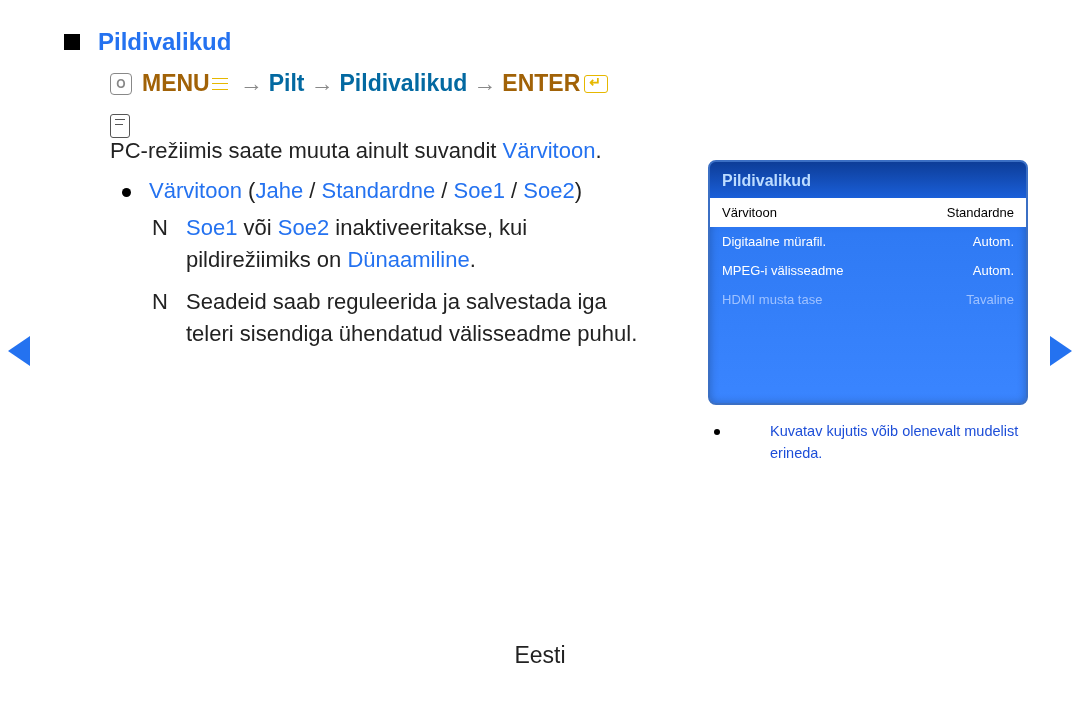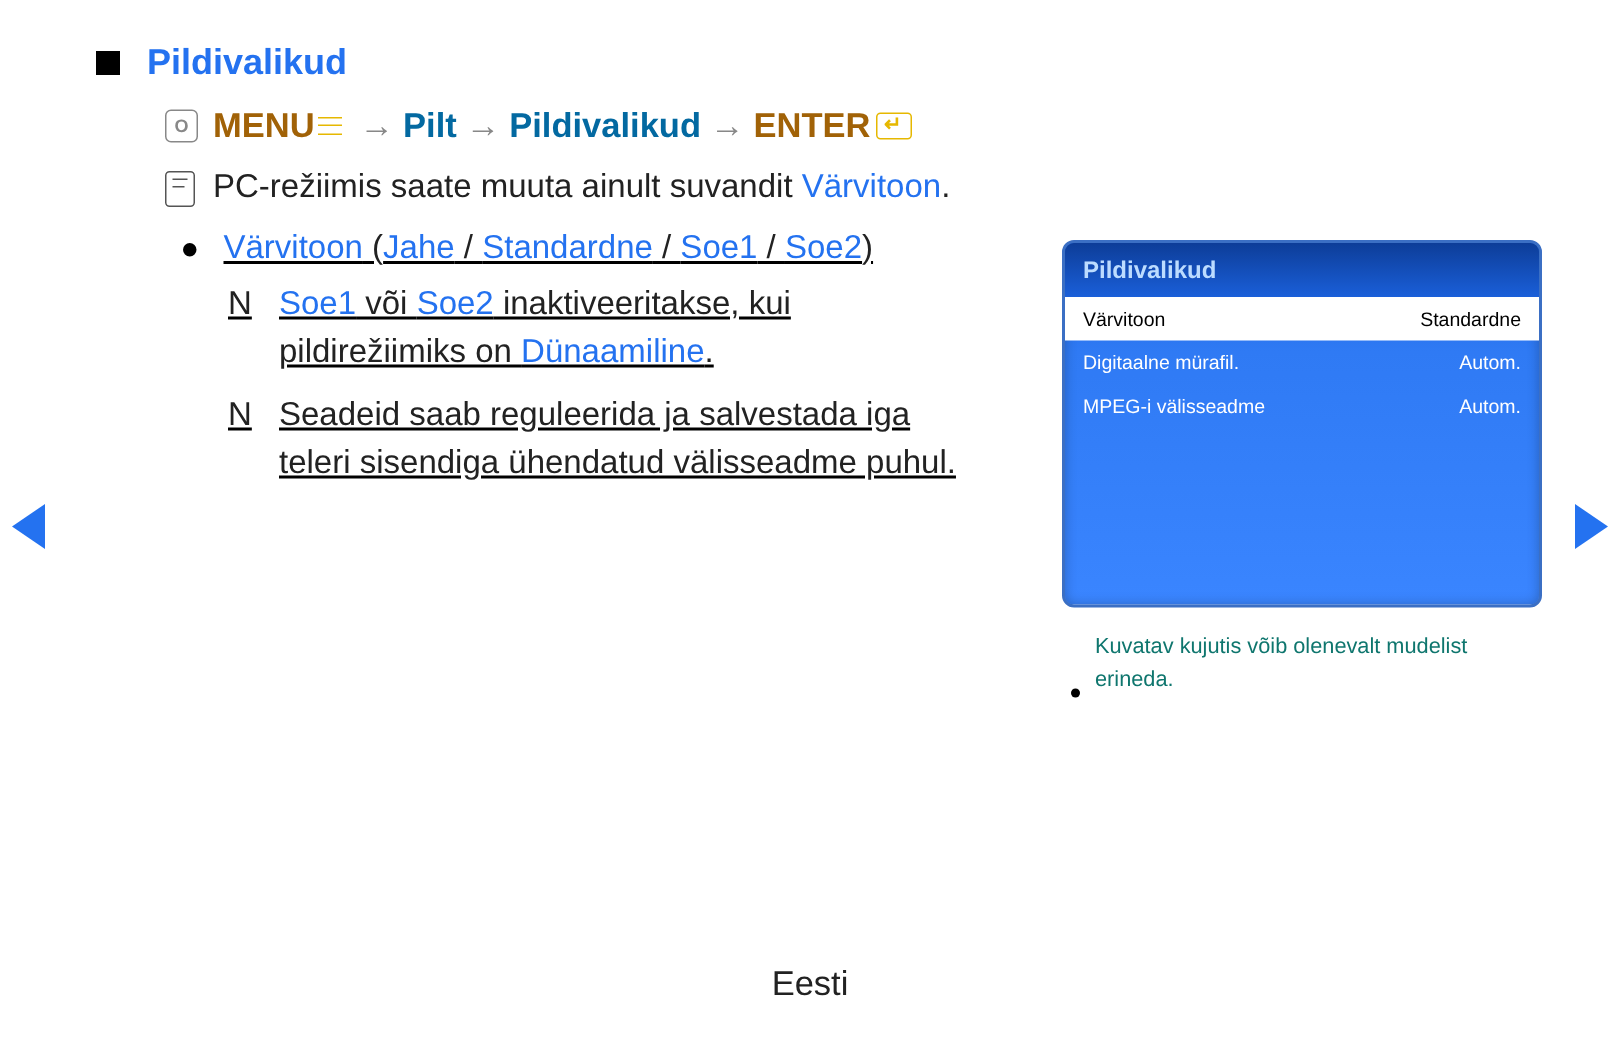--- a/index.html
+++ b/index.html
@@ -92,20 +92,21 @@
     font-size: 14px;
     color: #e6b800;
   }
   .note-row {
     display: flex;
     align-items: flex-start;
     margin-left: 50px;
     margin-bottom: 14px;
     font-size: 22px;
     color: #222;
+    flex-direction: column;
   }
   .note-icon {
     display: inline-flex;
     width: 20px;
     height: 24px;
     border: 1.5px solid #555;
     border-radius: 3px;
     margin-right: 12px;
     position: relative;
     flex-shrink: 0;
@@ -123,21 +124,20 @@
     position: absolute;
     top: 9px; left: 4px; right: 6px;
     height: 2px;
     border-top: 1px solid #555;
   }
   .hl-blue { color: #2472f0; }
   .bullet-list {
     margin-left: 62px;
     margin-top: 10px;
     width: 530px;
-    text-decoration: underline;
   }
   .bullet-row {
     display: flex;
     align-items: flex-start;
     font-size: 22px;
     color: #222;
     margin-bottom: 8px;
   }
   .round-bullet {
     width: 9px;
@@ -203,24 +203,25 @@
   .panel-row.selected {
     background: #fff;
     color: #000;
   }
   .panel-row.dim { color: #9fc2ff; }
   .panel-row .label-col { }
   .panel-row .value-col { }
   .panel-note {
     margin-top: 16px;
     font-size: 14.5px;
-    color: #0f766e;
-    display: flex;
-    align-items: flex-end;
+    color: #1d4ed8;
+    display: flex;
+    align-items: flex-start;
     line-height: 1.5;
+    gap: 40px;
   }
   .panel-note .dot {
     width: 6px;
     height: 6px;
     background: #000;
     border-radius: 50%;
     margin: 8px 10px 0 6px;
     flex-shrink: 0;
   }
   .nav-left {
@@ -311,20 +312,24 @@
           <span class="value-col">Standardne</span>
         </div>
         <div class="panel-row">
           <span class="label-col">Digitaalne mürafil.</span>
           <span class="value-col">Autom.</span>
         </div>
         <div class="panel-row">
           <span class="label-col">MPEG-i välisseadme</span>
           <span class="value-col">Autom.</span>
         </div>
+        <div class="panel-row dim">
+          <span class="label-col">HDMI musta tase</span>
+          <span class="value-col">Tavaline</span>
+        </div>
       </div>
   </div>
   <div class="panel-note">
     <span class="dot"></span>
     <span>Kuvatav kujutis võib olenevalt mudelist erineda.</span>
   </div>
 </div>
 
 <div class="nav-left"></div>
 <div class="nav-right"></div>

